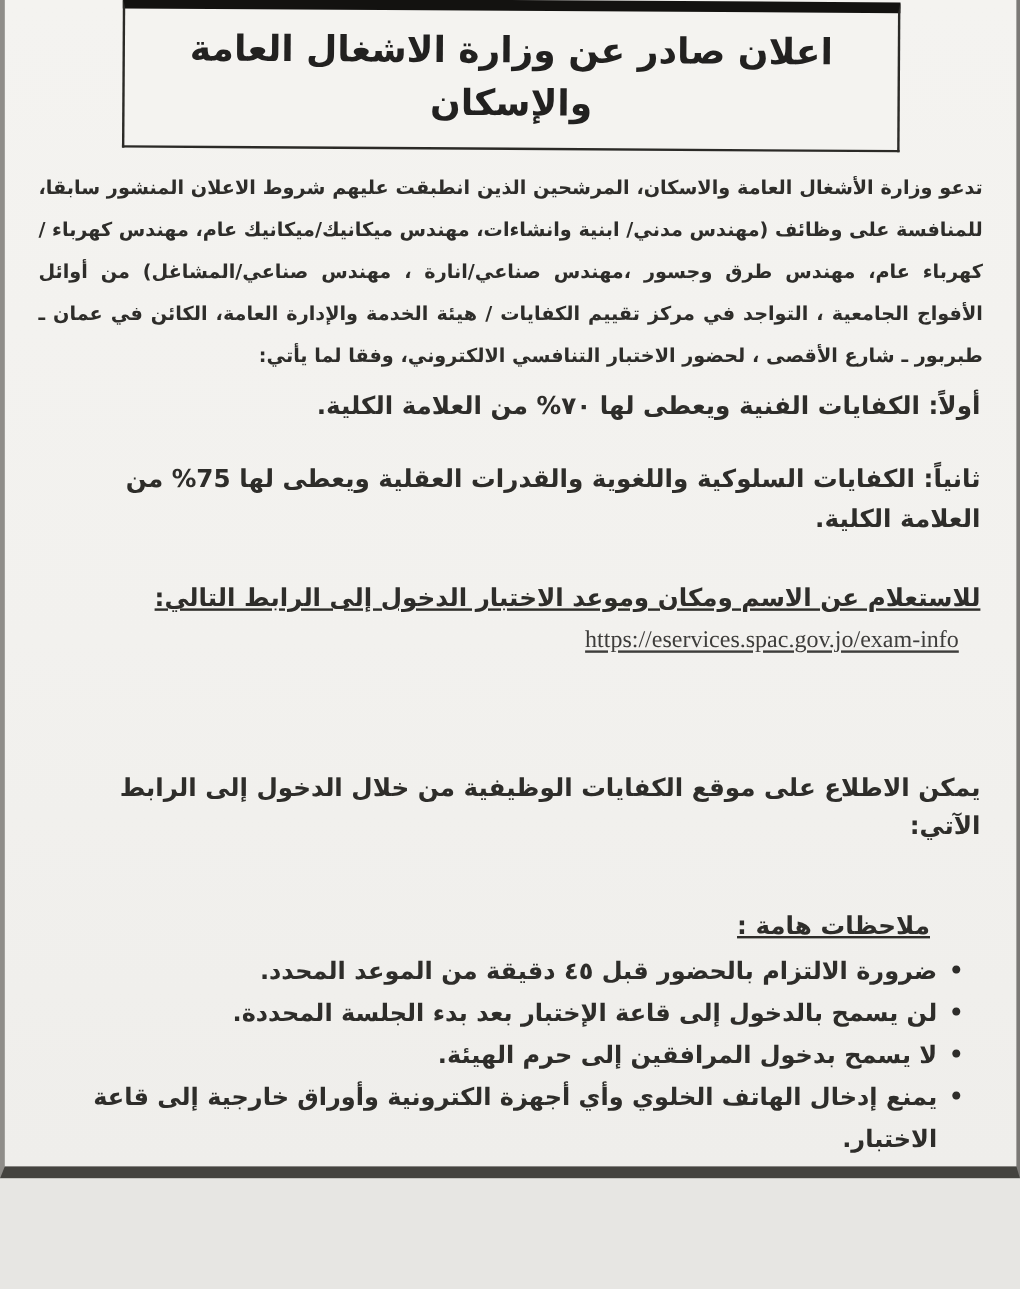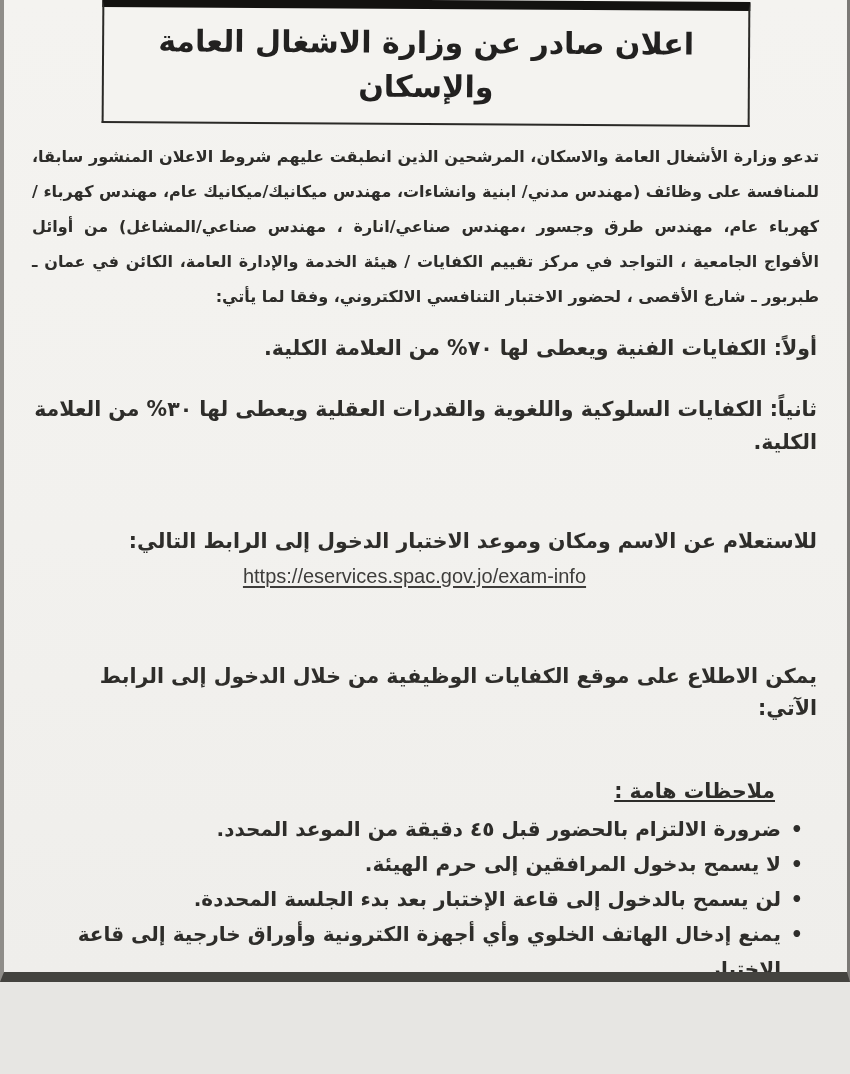--- a/index.html
+++ b/index.html
@@ -49,41 +49,41 @@
     text-align: justify;
     text-align-last: right;
   }
   .clause {
     margin: 0 4px;
     font-size: 20.5px;
     font-weight: 700;
     line-height: 33px;
     text-align: right;
   }
-  .clause-first { margin-top: 18px; }
+  .clause-first { margin-top: 8px; }
   .clause-second { margin-top: 28px; }
   .section-heading {
     margin: 0 4px;
     font-size: 20.5px;
     font-weight: 700;
     line-height: 32px;
     text-align: right;
   }
-  .inquiry-heading { margin-top: 66px; }
-  .competency-heading { margin-top: 72px; }
+  .inquiry-heading { margin-top: 33px; text-decoration: underline; }
+  .competency-heading { margin-top: 95px; }
   .doc-link {
     display: block;
     direction: ltr;
-    text-align: center;
+    text-align: right;
     font-size: 20px;
     font-weight: 400;
     color: #3e3d3b;
     text-decoration: underline;
     text-underline-offset: 3px;
-    font-family: Liberation Sans, sans-serif;
+    font-family: Liberation Serif, serif;
   }
   .exam-link { margin: 8px 22px 0 0; }
   .competency-link { margin: 42px 14px 0 0; }
   .notes-heading {
     margin: 52px 46px 0 0;
     font-size: 20.5px;
     font-weight: 700;
     text-align: right;
     line-height: 30px;
     text-decoration: underline;
@@ -116,32 +116,32 @@
 <div class="page">
 
   <div class="title-box">
     <h1>اعلان صادر عن وزارة الاشغال العامة والإسكان</h1>
   </div>
 
   <p class="intro">تدعو وزارة الأشغال العامة والاسكان، المرشحين الذين انطبقت عليهم شروط الاعلان المنشور سابقا، للمنافسة على وظائف (مهندس مدني/ ابنية وانشاءات، مهندس ميكانيك/ميكانيك عام، مهندس كهرباء /كهرباء عام، مهندس طرق وجسور ،مهندس صناعي/انارة ، مهندس صناعي/المشاغل) من أوائل الأفواج الجامعية ، التواجد في مركز تقييم الكفايات / هيئة الخدمة والإدارة العامة، الكائن في عمان ـ طبربور ـ شارع الأقصى ، لحضور الاختبار التنافسي الالكتروني، وفقا لما يأتي:</p>
 
   <p class="clause clause-first">أولاً: الكفايات الفنية ويعطى لها ٧٠% من العلامة الكلية.</p>
 
-  <p class="clause clause-second">ثانياً: الكفايات السلوكية واللغوية والقدرات العقلية ويعطى لها ٣٠% من العلامة الكلية.</p>
+  <p class="clause clause-second">ثانياً: الكفايات السلوكية واللغوية والقدرات العقلية ويعطى لها 75% من العلامة الكلية.</p>
 
   <p class="section-heading inquiry-heading">للاستعلام عن الاسم ومكان وموعد الاختبار الدخول إلى الرابط التالي:</p>
 
   <a class="doc-link exam-link">https://eservices.spac.gov.jo/exam-info</a>
 
   <p class="section-heading competency-heading">يمكن الاطلاع على موقع الكفايات الوظيفية من خلال الدخول إلى الرابط الآتي:</p>
 
 
   <p class="notes-heading">ملاحظات هامة :</p>
 
   <ul class="notes-list">
     <li>ضرورة الالتزام بالحضور قبل ٤٥ دقيقة من الموعد المحدد.</li>
+    <li>لن يسمح بالدخول إلى قاعة الإختبار بعد بدء الجلسة المحددة.</li>
     <li>لا يسمح بدخول المرافقين إلى حرم الهيئة.</li>
-    <li>لن يسمح بالدخول إلى قاعة الإختبار بعد بدء الجلسة المحددة.</li>
     <li>يمنع إدخال الهاتف الخلوي وأي أجهزة الكترونية وأوراق خارجية إلى قاعة الاختبار.</li>
 
   </ul>
 
 </div>
 
 </body></html>

